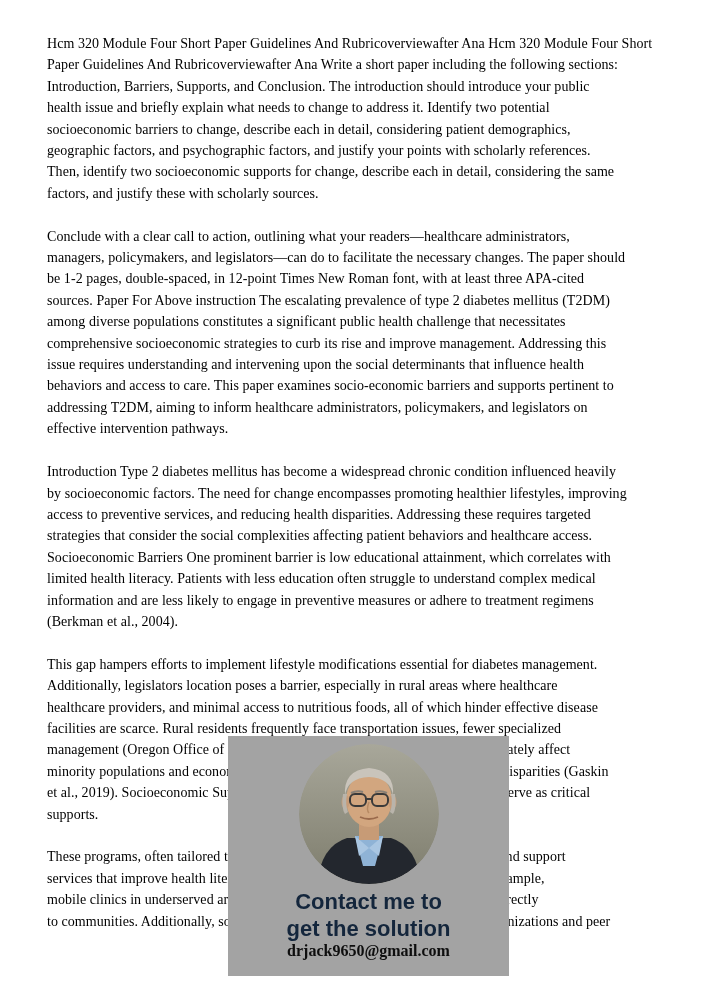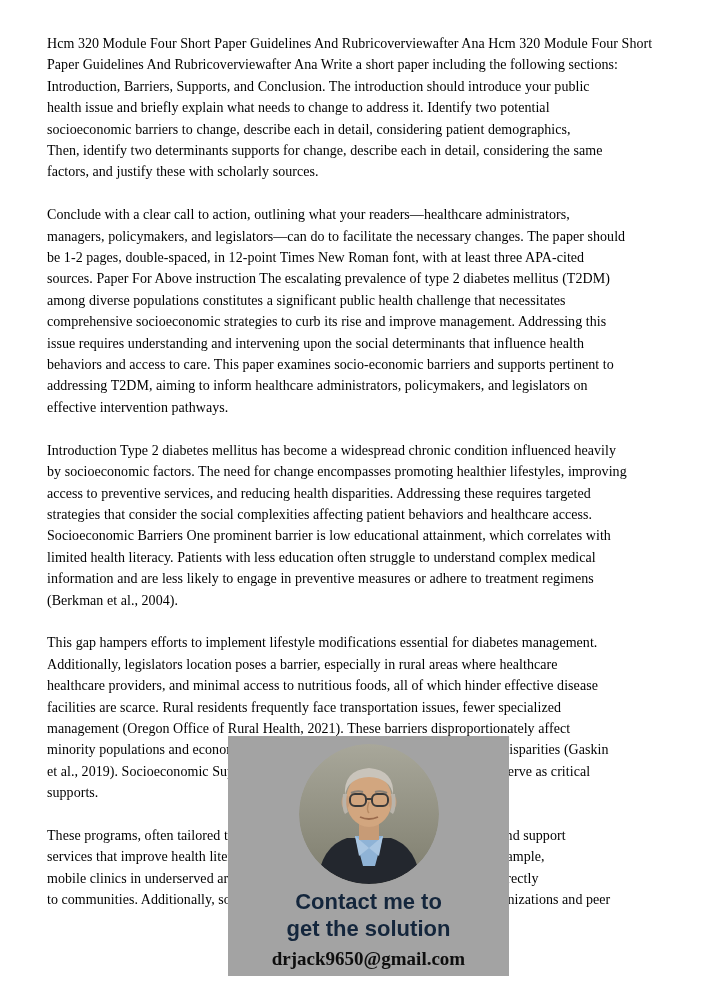--- a/index.html
+++ b/index.html
@@ -43,36 +43,36 @@
   .headline {
     font-family:"Liberation Sans", sans-serif;
     font-weight:bold;
     font-size:22px;
     line-height:27px;
     color:#14263c;
   }
   .email {
     font-family:"Liberation Serif", serif;
     font-weight:bold;
-    font-size:19px;
+    font-size:16px;
     color:#0e0e0e;
-    margin-top:6px;
   }
 </style>
 </head>
 <body>
 
 <div class="doc">
   <div class="paragraph">
       <div class="doc-line">Hcm 320 Module Four Short Paper Guidelines And Rubricoverviewafter Ana Hcm 320 Module Four Short</div>
       <div class="doc-line">Paper Guidelines And Rubricoverviewafter Ana Write a short paper including the following sections:</div>
       <div class="doc-line">Introduction, Barriers, Supports, and Conclusion. The introduction should introduce your public</div>
       <div class="doc-line">health issue and briefly explain what needs to change to address it. Identify two potential</div>
       <div class="doc-line">socioeconomic barriers to change, describe each in detail, considering patient demographics,</div>
-      <div class="doc-line">Then, identify two determinants supports for change, describe each in detail, considering the same</div>
+      <div class="doc-line">geographic factors, and psychographic factors, and justify your points with scholarly references.</div>
+      <div class="doc-line">Then, identify two socioeconomic supports for change, describe each in detail, considering the same</div>
       <div class="doc-line">factors, and justify these with scholarly sources.</div>
     </div>
   <div class="paragraph">
       <div class="doc-line">Conclude with a clear call to action, outlining what your readers—healthcare administrators,</div>
       <div class="doc-line">managers, policymakers, and legislators—can do to facilitate the necessary changes. The paper should</div>
       <div class="doc-line">be 1-2 pages, double-spaced, in 12-point Times New Roman font, with at least three APA-cited</div>
       <div class="doc-line">sources. Paper For Above instruction The escalating prevalence of type 2 diabetes mellitus (T2DM)</div>
       <div class="doc-line">among diverse populations constitutes a significant public health challenge that necessitates</div>
       <div class="doc-line">comprehensive socioeconomic strategies to curb its rise and improve management. Addressing this</div>
       <div class="doc-line">issue requires understanding and intervening upon the social determinants that influence health</div>

